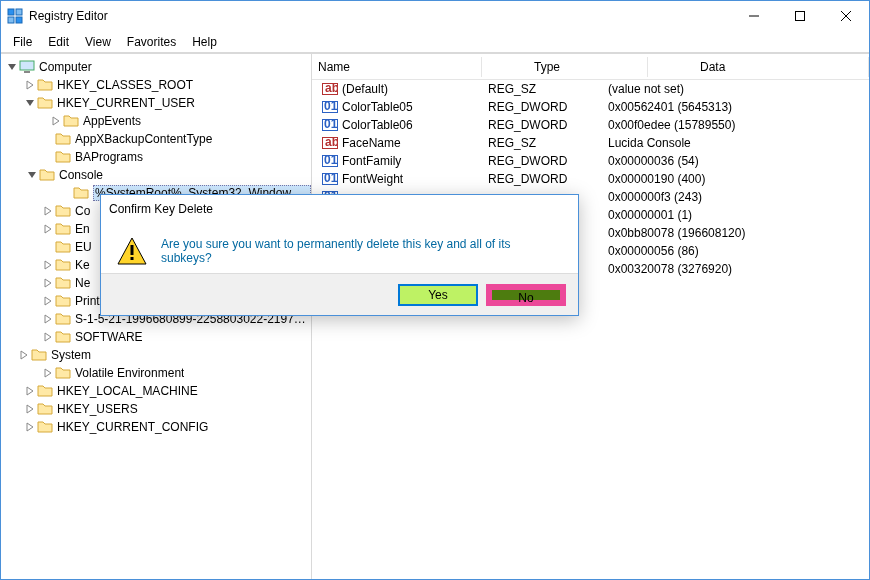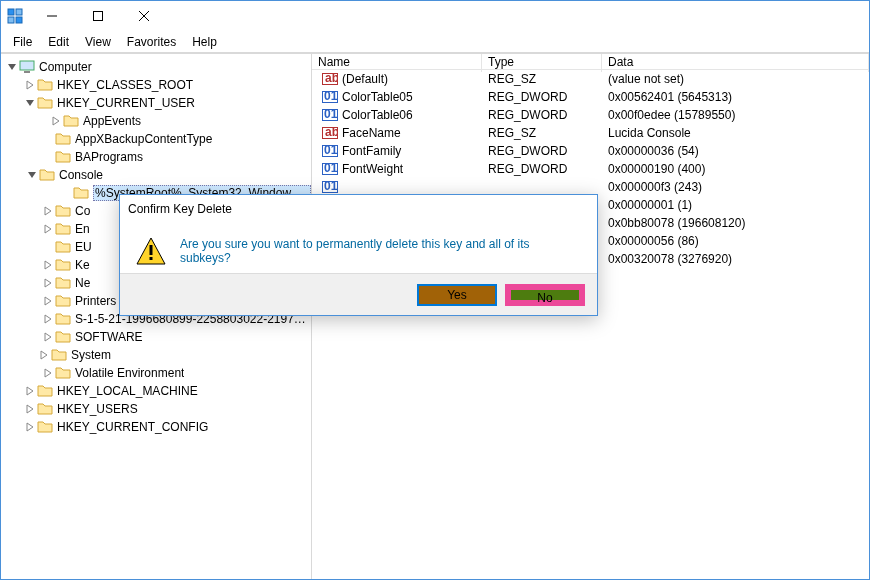--- a/index.html
+++ b/index.html
@@ -8,63 +8,64 @@
   .window { width: 870px; height: 580px; border: 1px solid #4a90d9; display: flex; flex-direction: column; }
   .titlebar { height: 30px; display: flex; align-items: center; padding-left: 6px; background: #fff; }
   .titlebar .icon { width: 16px; height: 16px; margin-right: 6px; }
   .titlebar .title { flex: 1; color: #000; }
   .titlebar .btn { width: 46px; height: 30px; display: flex; align-items: center; justify-content: center; }
   .menubar { height: 22px; display: flex; align-items: center; padding: 0 4px; border-bottom: 1px solid #d9d9d9; background: #fff; }
   .menubar .menu { padding: 2px 8px; }
   .content { flex: 1; display: flex; border-top: 1px solid #d9d9d9; }
   .tree-pane { width: 311px; border-right: 1px solid #d9d9d9; overflow: hidden; padding-top: 4px; }
   .list-pane { flex: 1; display: flex; flex-direction: column; overflow: hidden; }
-  .list-header { display: flex; border-bottom: 1px solid #e5e5e5; height: 16px; align-items: center; }
+  .list-header { display: flex; border-bottom: 1px solid #e5e5e5; height: 26px; align-items: center; gap: 46px; }
   .list-header .col { padding: 3px 6px; border-right: 1px solid #e5e5e5; color: #000; }
   .list-body { flex: 1; overflow: hidden; }
   .list-row { display: flex; height: 18px; align-items: center; white-space: nowrap; }
   .list-row .cell { padding: 0 6px; overflow: hidden; text-overflow: ellipsis; }
   .list-row .ic { width: 16px; height: 16px; margin-left: 4px; flex-shrink: 0; }
   .col-name { width: 170px; }
   .col-type { width: 120px; }
   .col-data { flex: 1; }
 
   
   .tree-row { display: flex; align-items: center; height: 18px; white-space: nowrap; }
   .tree-row .arrow { width: 14px; height: 14px; display: flex; align-items: center; justify-content: center; flex-shrink: 0; }
   .tree-row .folder { width: 16px; height: 16px; margin-right: 4px; flex-shrink: 0; }
   .tree-row .label { overflow: hidden; text-overflow: ellipsis; }
   .tree-row.selected .label { background: #cde8ff; border: 1px dotted #77a; padding: 0 1px; }
 
   
-  .dialog { position: absolute; left: 119px; top: 194px; width: 479px; height: 122px; background: #fff; border: 1px solid #4a90d9; box-shadow: 0 4px 18px rgba(0,0,0,.25); display: flex; flex-direction: column; }
+  .dialog { position: absolute; left: 100px; top: 194px; width: 479px; height: 122px; background: #fff; border: 1px solid #4a90d9; box-shadow: 0 4px 18px rgba(0,0,0,.25); display: flex; flex-direction: column; }
   .dialog .dlg-title { height: 28px; display: flex; align-items: center; padding: 0 8px; background: #fff; }
   .dialog .dlg-body { flex: 1; display: flex; align-items: center; padding: 6px 16px 0 16px; gap: 14px; }
   .dialog .dlg-body .warn { width: 30px; height: 28px; flex-shrink: 0; }
   .dialog .dlg-body .msg { color: #0369a1; }
   .dialog .dlg-btns { height: 42px; background: #f0f0f0; border-top: 1px solid #dcdcdc; display: flex; align-items: center; justify-content: flex-end; padding: 0 12px; gap: 8px; }
   .dialog .dlg-btns button { width: 80px; height: 22px; background: #4d7c0f; border: 6px solid #ec4899; }
-  .dialog .dlg-btns button.default { border: 2px solid #0078d7; background: #a16207; }
+  .dialog .dlg-btns button.default { border: 2px solid #0078d7; background: #bef264; }
 
   svg { display: block; }
 </style>
 </head>
 <body>
 
 <div class="window">
 
   <div class="titlebar">
     <span class="icon">
       <svg width="16" height="16" viewBox="0 0 16 16">
         <rect x="1" y="1" width="6" height="6" fill="#2b90ef" stroke="#1868b7"></rect>
         <rect x="9" y="1" width="6" height="6" fill="#7fbdf2" stroke="#1868b7"></rect>
         <rect x="1" y="9" width="6" height="6" fill="#7fbdf2" stroke="#1868b7"></rect>
         <rect x="9" y="9" width="6" height="6" fill="#2b90ef" stroke="#1868b7"></rect>
       </svg>
     </span>
+    <span class="title">Registry Editor</span>
     <div class="btn">
       <svg width="10" height="10">
           <line x1="0" y1="5" x2="10" y2="5" stroke="#000"></line>
         </svg>
     </div>
     <div class="btn">
       <svg width="10" height="10">
           <rect x="0.5" y="0.5" width="9" height="9" fill="none" stroke="#000"></rect>
         </svg>
     </div>
@@ -273,21 +274,21 @@
               <path d="M2 1 L8 5 L2 9 Z" fill="none" stroke="#888"></path>
             </svg>
           </span>
           <span class="folder">
             <svg width="16" height="16" viewBox="0 0 16 16">
               <path d="M1 3h5l2 2h7v8H1z" fill="#ffe9a6" stroke="#d6a93a"></path>
             </svg>
           </span>
           <span class="label">SOFTWARE</span>
         </div>
-        <div class="tree-row" style="padding-left: 36px;">
+        <div class="tree-row" style="padding-left: 16px;">
           <span class="arrow">
             <svg width="10" height="10" viewBox="0 0 10 10">
               <path d="M2 1 L8 5 L2 9 Z" fill="none" stroke="#888"></path>
             </svg>
           </span>
           <span class="folder">
             <svg width="16" height="16" viewBox="0 0 16 16">
               <path d="M1 3h5l2 2h7v8H1z" fill="#ffe9a6" stroke="#d6a93a"></path>
             </svg>
           </span>

